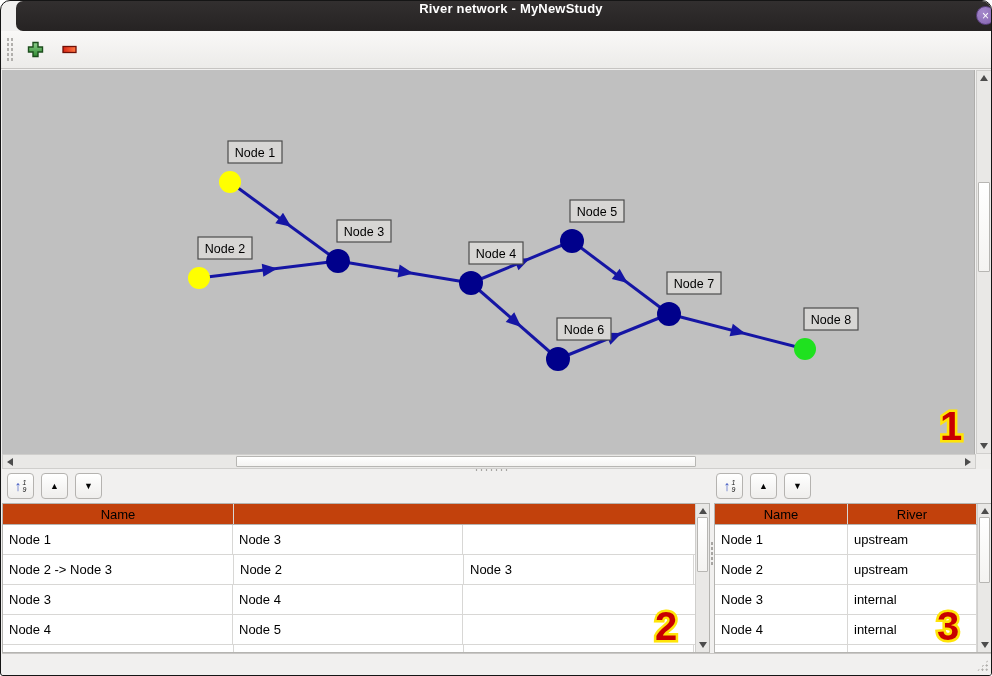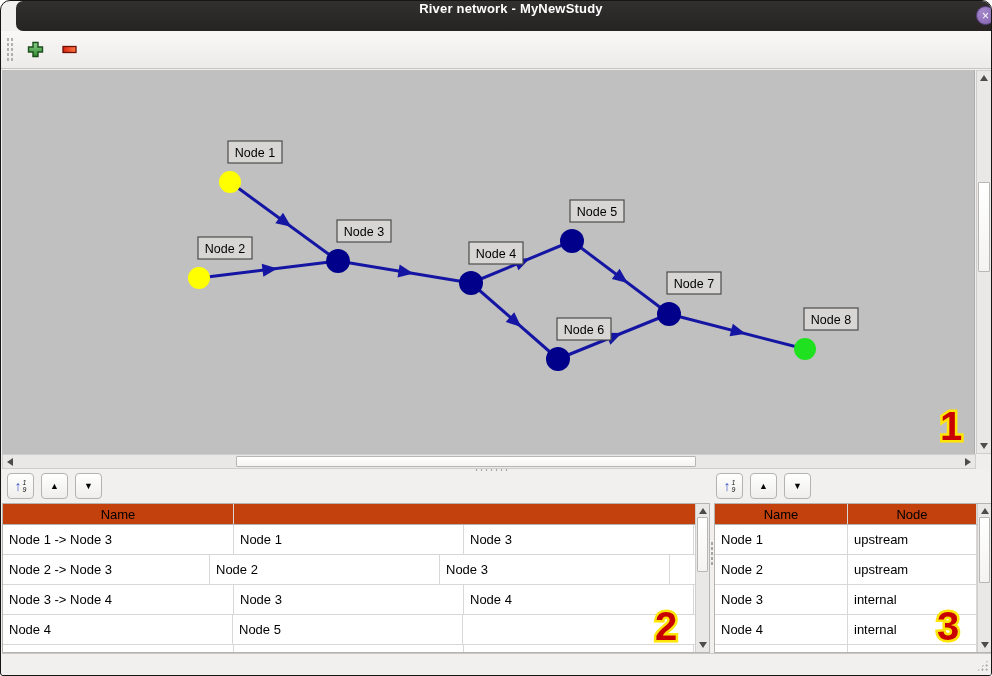--- a/index.html
+++ b/index.html
@@ -211,31 +211,29 @@
     </div>
   </div>
 
   <div class="tables">
     <div class="tablebox edges" id="edges-table">
       <div class="tbody">
           <div class="trow head">
             <div class="tcell" style="width: 231px;">Name</div>
           </div>
           <div class="trow">
-            <div class="tcell" style="width: 231px;">Node 1 -&gt; Node 3</div>
             <div class="tcell" style="width: 230px;">Node 1</div>
             <div class="tcell" style="width: 230px;">Node 3</div>
           </div>
           <div class="trow">
-            <div class="tcell" style="width: 207px;">Node 2 -&gt; Node 3</div>
+            <div class="tcell" style="width: 231px;">Node 2 -&gt; Node 3</div>
             <div class="tcell" style="width: 230px;">Node 2</div>
             <div class="tcell" style="width: 230px;">Node 3</div>
           </div>
           <div class="trow">
-            <div class="tcell" style="width: 231px;">Node 3 -&gt; Node 4</div>
             <div class="tcell" style="width: 230px;">Node 3</div>
             <div class="tcell" style="width: 230px;">Node 4</div>
           </div>
           <div class="trow">
             <div class="tcell" style="width: 230px;">Node 4</div>
             <div class="tcell" style="width: 230px;">Node 5</div>
           </div>
           <div class="trow">
             <div class="tcell" style="width: 231px;"></div>
             <div class="tcell" style="width: 230px;"></div>
@@ -245,21 +243,21 @@
       <div class="tvscroll">
         <div class="sb-arrow tri-up"></div>
         <div class="sb-thumb" style="top:13px;height:55px;"></div>
         <div class="sb-arrow tri-down"></div>
       </div>
     </div>
     <div class="tablebox nodes" id="nodes-table">
       <div class="tbody">
           <div class="trow head">
             <div class="tcell" style="width: 133px;">Name</div>
-            <div class="tcell" style="width: 129px;">Node</div>
+            <div class="tcell" style="width: 129px;">River</div>
           </div>
           <div class="trow">
             <div class="tcell" style="width: 133px;">Node 1</div>
             <div class="tcell" style="width: 129px;">upstream</div>
           </div>
           <div class="trow">
             <div class="tcell" style="width: 133px;">Node 2</div>
             <div class="tcell" style="width: 129px;">upstream</div>
           </div>
           <div class="trow">

